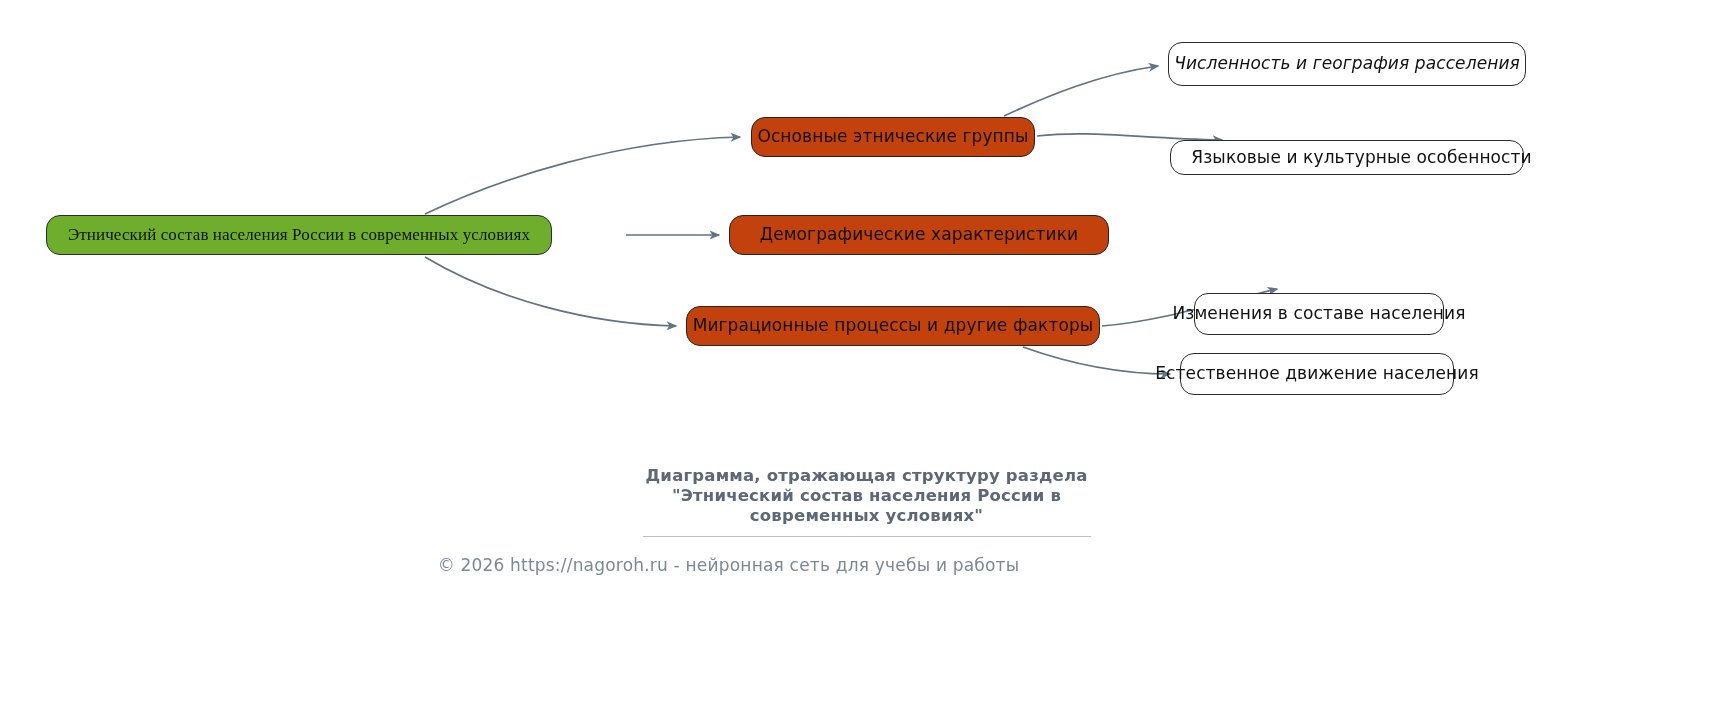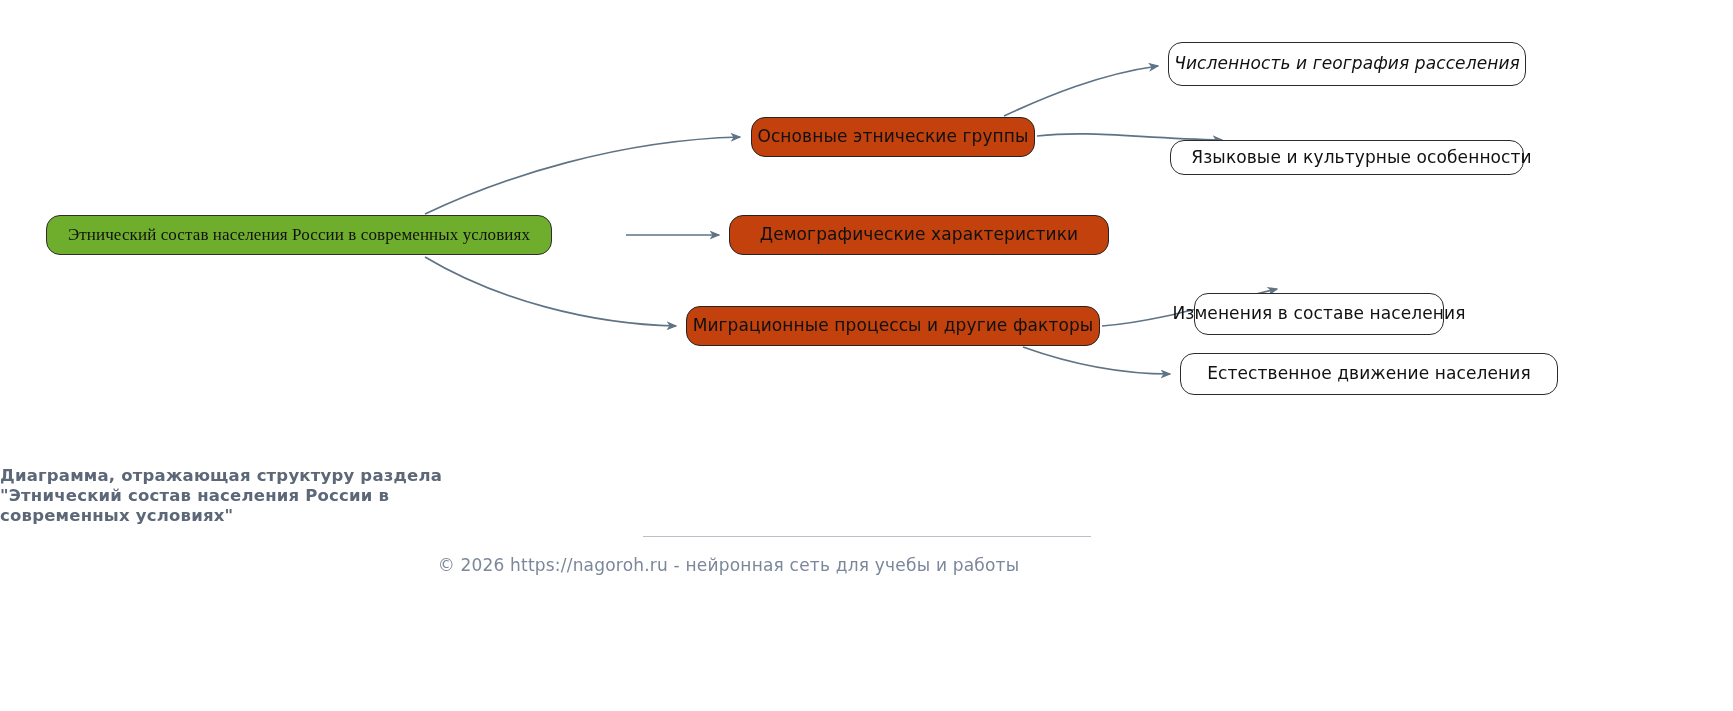--- a/index.html
+++ b/index.html
@@ -71,28 +71,29 @@
 
   
   #node-root          { left: 46px;   top: 215px; width: 506px;  height: 40px; font-family: Liberation Serif, serif; }
   #node-ethnic-groups { left: 751px;  top: 117px; width: 284px;  height: 40px; }
   #node-demographics  { left: 729px;  top: 215px; width: 380px;  height: 40px; }
   #node-migration     { left: 686px;  top: 306px; width: 414px;  height: 40px; text-align: center; }
 
   #node-population-size  { left: 1168px; top: 42px;  width: 358px; height: 44px; font-style: italic; }
   #node-language-culture { left: 1170px; top: 140px; width: 354px; height: 35px; padding-left: 45px; }
   #node-composition      { left: 1194px; top: 258px; width: 250px; height: 42px; margin-top: 35px; }
-  #node-natural-movement { left: 1180px; top: 353px; width: 378px; height: 42px; }
+  #node-natural-movement { left: 1180px; top: 353px; width: 274px; height: 42px; }
 
   
   #caption {
     position: absolute;
     left: 0;
     top: 466px;
     width: 1733px;
+    text-align: center;
   }
   .caption-line {
     font-size: 16.5px;
     font-weight: bold;
     color: #5c6777;
     line-height: 20px;
     letter-spacing: 0.2px;
   }
   #caption-divider {
     width: 448px;

